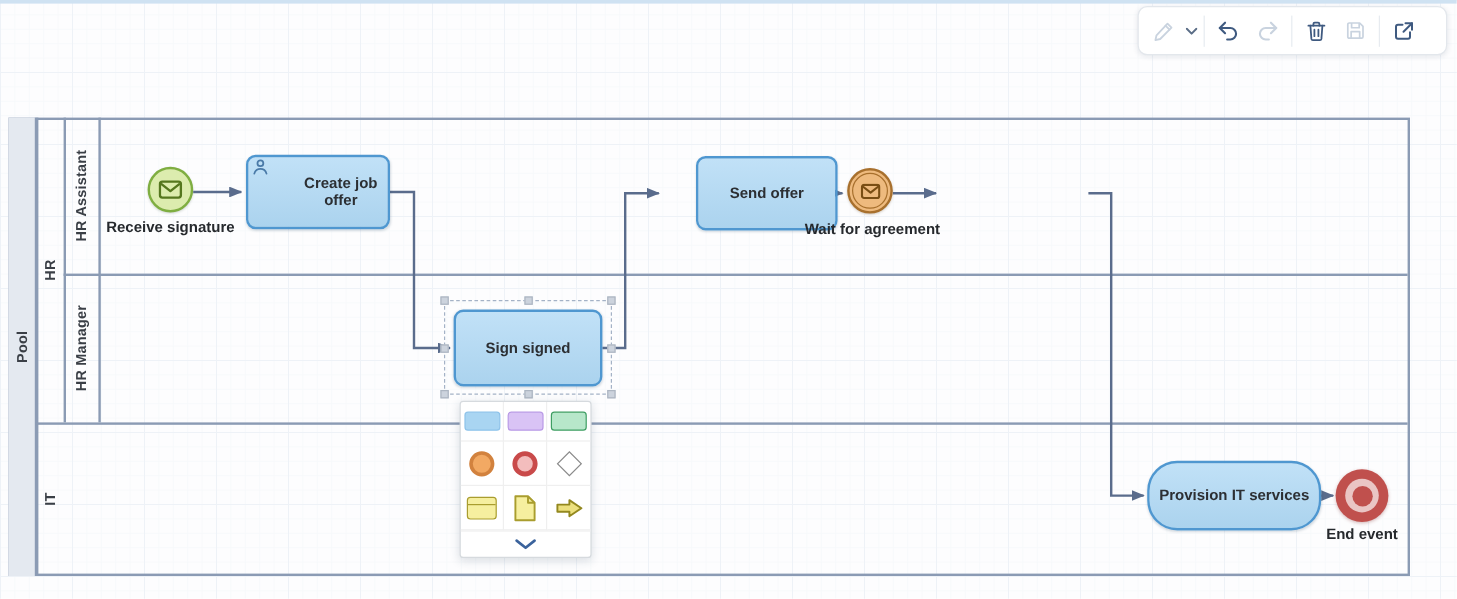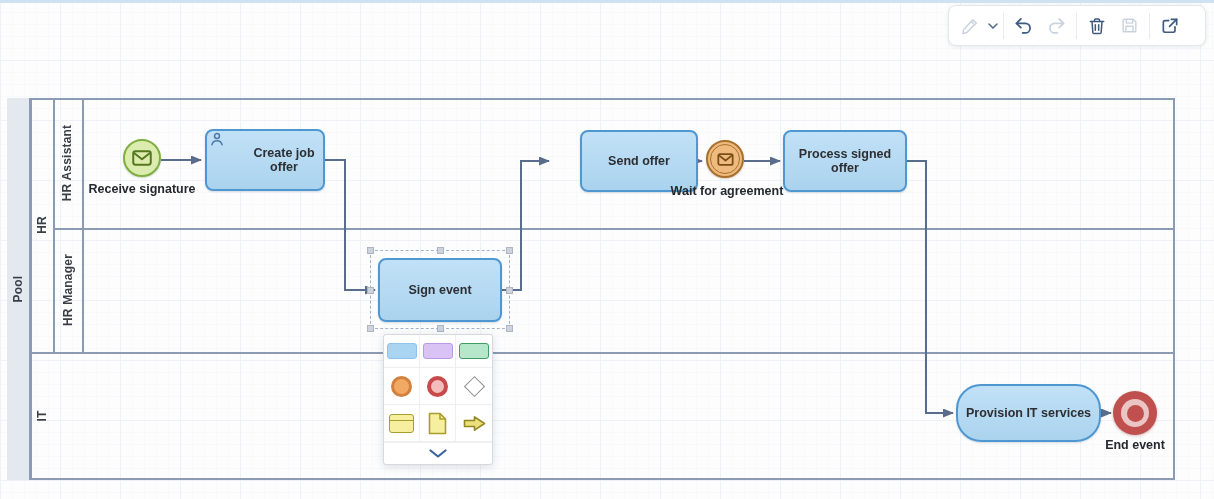--- a/index.html
+++ b/index.html
@@ -192,40 +192,37 @@
 
   <div class="task" style="left:205px; top:129px; width:120px; height:62px;padding-left:44px;">
     <span>Create job offer</span>
   </div>
   <svg class="usericon" style="left:210px; top:132px;" width="14" height="14" viewBox="0 0 16 16" fill="none" stroke="#4a7aa8" stroke-width="1.7" stroke-linecap="round">
     <circle cx="8" cy="4.6" r="2.8"></circle>
       <path d="M2.2 14.5c.8-3 2.9-4.5 5.8-4.5s5 1.5 5.8 4.5"></path>
   </svg>
 
   <div class="task" style="left:378px; top:258px; width:124px; height:64px;">
-    <span>Sign event</span>
+    <span>Sign signed</span>
   </div>
 
   <div class="task" style="left:580px; top:130px; width:118px; height:62px;align-items:center;">
     <span>Send offer</span>
   </div>
 
   <div class="event ev-wait" style="left:706px; top:140px;">
     <div class="ring">
       <svg width="17" height="13" viewBox="0 0 24 19" fill="none" stroke="#7a4e14" stroke-width="2.6" stroke-linejoin="round">
         <rect x="1.5" y="1.5" width="21" height="16" rx="2.5"></rect>
           <path d="M2.5,3.5 L12,11 L21.5,3.5"></path>
       </svg>
     </div>
   </div>
   <div class="node-label" style="left:727px; top:184px;">Wait for agreement</div>
 
-  <div class="task" style="left:783px; top:130px; width:124px; height:62px;">
-    <span>Process signed offer</span>
-  </div>
 
   <div class="task" style="left:956px; top:384px; width:145px; height:58px;border-radius:25px;">
     <span>Provision IT services</span>
   </div>
 
   <div class="event ev-end" style="left:1113px; top:391px;">
     <div class="mid">
         <div class="core"></div>
       </div>
   </div>

